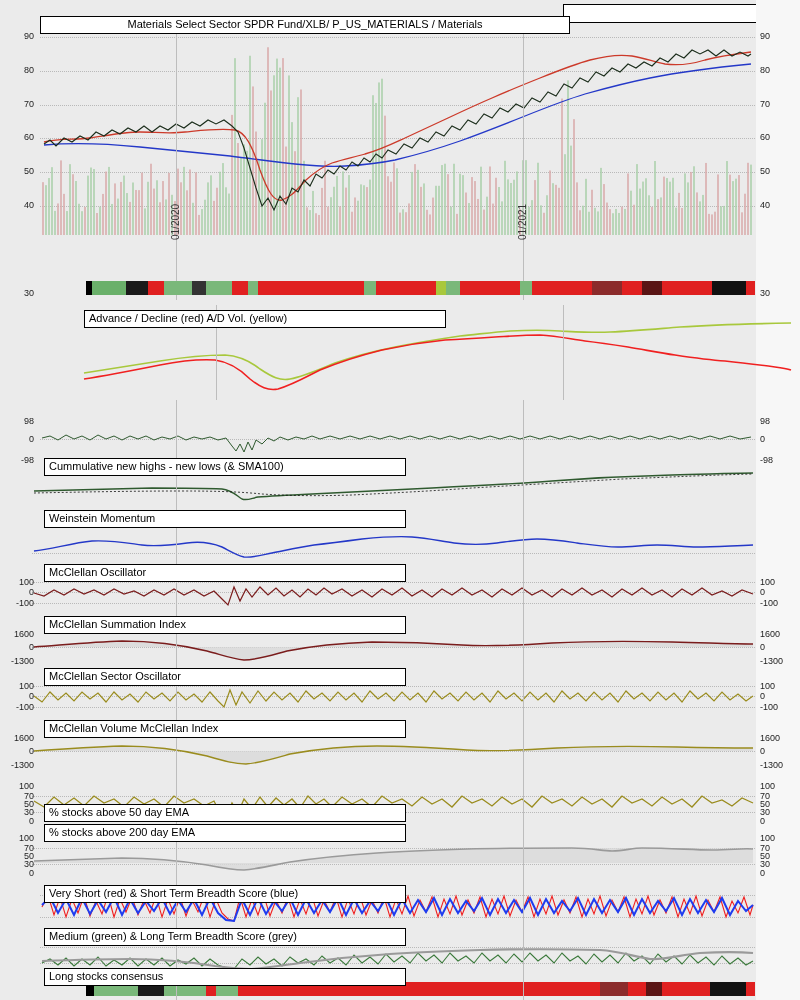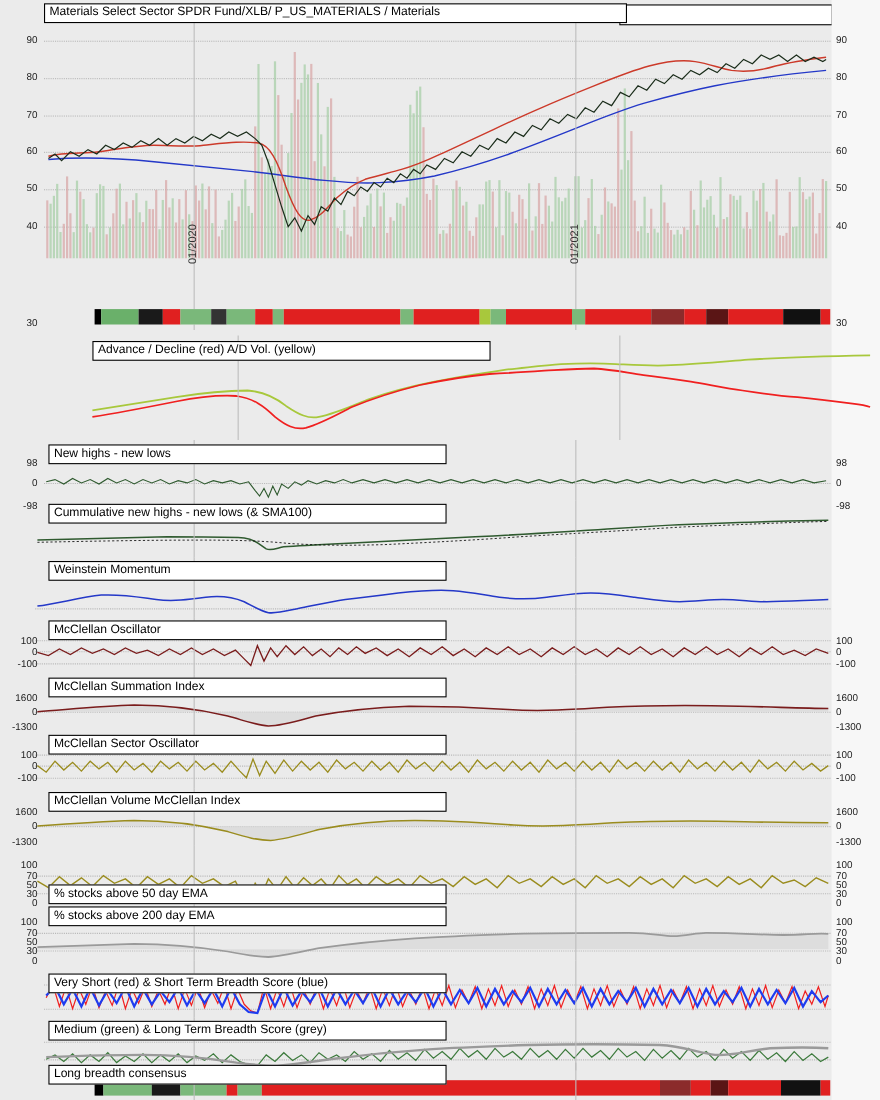--- a/index.html
+++ b/index.html
@@ -43,21 +43,21 @@
     transform-origin:left top;
     white-space:nowrap;
     z-index:16;
   }
   svg{display:block;}
   .topstrip{position:absolute;background:#fff;border:1px solid #000;}
 </style>
 </head>
 <body>
 
-<div class="title-box" style="left:40px;top:3px;width:520px;">Materials Select Sector SPDR Fund/XLB/ P_US_MATERIALS / Materials</div>
+<div class="title-box" style="left:40px;top:16px;width:520px;text-align:center;">Materials Select Sector SPDR Fund/XLB/ P_US_MATERIALS / Materials</div>
 
 <div class="panel" style="top:0;height:300px;">
   <div class="plotbg" style="left:40px;top:20px;width:715px;height:215px;background:#ebebeb;"></div>
 
   <div class="gridline" style="left:40px;top:37px;width:715px;"></div>
   <div class="gridline" style="left:40px;top:71px;width:715px;"></div>
   <div class="gridline" style="left:40px;top:105px;width:715px;"></div>
   <div class="gridline" style="left:40px;top:138px;width:715px;"></div>
   <div class="gridline" style="left:40px;top:172px;width:715px;"></div>
   <div class="gridline" style="left:40px;top:206px;width:715px;"></div>
@@ -369,21 +369,20 @@
   <div class="title-box" style="left:44px;top:5px;width:352px;">Advance / Decline (red) A/D Vol. (yellow)</div>
   <svg style="position:absolute;left:40px;top:8px;" width="715" height="85" viewBox="0 0 715 85" preserveAspectRatio="none">
     <path fill="none" stroke="#a8c83c" stroke-width="1.6" d="M4,60 C30,56 55,52 80,48 C105,44 125,42 145,42 C160,43 170,48 180,56 C192,64 200,68 210,66 C225,63 240,56 255,50 C275,43 295,38 315,34 C340,29 360,26 380,23 C400,21 415,19 430,18 C450,17 465,17 480,18 C500,19 515,20 530,19 C555,18 575,16 600,14 C630,12 660,11 711,10"></path>
     <path fill="none" stroke="#f02020" stroke-width="1.6" d="M4,66 C30,62 55,57 80,52 C100,48 118,46 135,47 C150,49 160,56 170,66 C180,74 188,78 198,76 C212,72 226,64 240,57 C262,48 282,42 302,37 C325,32 345,29 365,27 C385,26 400,25 415,24 C432,23 445,22 460,22 C478,23 490,26 505,28 C522,30 535,32 548,34 C566,37 580,40 595,42 C615,45 630,47 645,48 C665,50 680,52 695,54 C703,55 708,56 711,57"></path>
   </svg>
   <div class="vline" style="left:176px;top:0;height:95px;"></div>
   <div class="vline" style="left:523px;top:0;height:95px;"></div>
 </div>
 
 <div class="panel" style="top:400px;height:55px;">
-  <div class="title-box" style="left:44px;top:4px;width:352px;">New highs - new lows</div>
   <div class="axis-label left" style="left:0px;top:16px;width:34px;">98</div>
   <div class="axis-label left" style="left:0px;top:34px;width:34px;">0</div>
   <div class="axis-label left" style="left:0px;top:55px;width:34px;">-98</div>
   <div class="axis-label right" style="left:760px;top:16px;">98</div>
   <div class="axis-label right" style="left:760px;top:34px;">0</div>
   <div class="axis-label right" style="left:760px;top:55px;">-98</div>
   <div class="gridline" style="left:40px;top:39px;width:715px;"></div>
   <svg style="position:absolute;left:40px;top:18px;" width="715" height="36" viewBox="0 0 715 36" preserveAspectRatio="none">
     <path fill="none" stroke="#2f5a2f" stroke-width="1" d="M2,20 L10,18 L18,22 L26,17 L34,21 L42,18 L50,22 L58,17 L66,21 L74,18 L82,22 L90,18 L98,21 L106,18 L114,22 L122,19 L130,21 L138,18 L146,22 L154,19 L162,21 L170,19 L178,22 L186,20 L192,28 L196,33 L200,26 L204,34 L208,24 L212,32 L216,22 L222,26 L228,20 L234,23 L240,19 L248,22 L256,19 L264,21 L272,18 L280,21 L290,18 L300,21 L310,18 L320,21 L330,18 L340,21 L350,18 L360,21 L370,18 L380,21 L390,18 L400,21 L410,18 L420,21 L430,18 L440,21 L450,18 L460,21 L470,18 L480,21 L490,18 L500,21 L510,18 L520,21 L530,18 L540,21 L550,18 L560,21 L570,18 L580,21 L590,18 L600,21 L610,18 L620,21 L630,18 L640,21 L650,18 L660,21 L670,18 L680,21 L690,18 L700,21 L711,19"></path>
   </svg>
@@ -542,21 +541,21 @@
   <div class="gridline" style="left:40px;top:38px;width:715px;"></div>
   <svg style="position:absolute;left:40px;top:14px;" width="715" height="34" viewBox="0 0 715 34" preserveAspectRatio="none">
     <path fill="none" stroke="#3c7a3c" stroke-width="1.1" d="M2,24 L10,20 L18,26 L26,19 L34,27 L42,20 L50,26 L58,18 L66,27 L74,21 L82,26 L90,19 L98,27 L106,20 L114,26 L122,19 L130,27 L138,21 L146,25 L154,19 L162,27 L170,20 L178,26 L186,29 L194,30 L202,20 L210,26 L218,18 L226,25 L234,20 L242,27 L250,18 L258,24 L266,20 L274,26 L282,17 L290,24 L298,19 L306,26 L314,16 L322,24 L330,18 L338,25 L346,15 L354,23 L362,17 L370,24 L378,14 L386,22 L394,16 L402,24 L410,14 L418,22 L426,17 L434,24 L442,14 L450,22 L458,16 L466,24 L474,15 L482,23 L490,14 L498,22 L506,16 L514,24 L522,14 L530,22 L538,17 L546,25 L554,15 L562,23 L570,16 L578,24 L586,14 L594,22 L602,17 L610,25 L618,15 L626,23 L634,17 L642,25 L650,16 L658,24 L666,18 L674,26 L682,17 L690,25 L698,19 L706,26 L713,22"></path>
     <path fill="none" stroke="#9a9a9a" stroke-width="2.2" d="M2,22 C30,21 60,20 90,20 C120,20 150,23 175,27 C190,29 200,30 212,30 C226,29 244,26 260,24 C290,20 320,17 350,15 C380,13 410,12 440,11 C480,10 520,10 560,11 C580,12 595,18 610,20 C625,21 640,16 660,14 C680,13 700,13 713,14"></path>
   </svg>
   <div class="vline" style="left:176px;top:0;height:48px;"></div>
   <div class="vline" style="left:523px;top:0;height:48px;"></div>
 </div>
 
 <div class="panel" style="top:966px;height:34px;">
-  <div class="title-box" style="left:44px;top:2px;width:352px;">Long breadth consensus</div>
+  <div class="title-box" style="left:44px;top:2px;width:352px;">Long stocks consensus</div>
   <svg style="position:absolute;left:40px;top:14px;" width="715" height="20">
     <rect x="0" y="2" width="715" height="14" fill="#ebebeb"></rect>
     <rect x="46" y="2" width="8" height="14" fill="#000"></rect>
     <rect x="54" y="2" width="44" height="14" fill="#7ab87a"></rect>
     <rect x="98" y="2" width="26" height="14" fill="#1a1a1a"></rect>
     <rect x="124" y="2" width="42" height="14" fill="#7ab87a"></rect>
     <rect x="166" y="2" width="10" height="14" fill="#e02020"></rect>
     <rect x="176" y="2" width="22" height="14" fill="#7ab87a"></rect>
     <rect x="198" y="2" width="362" height="14" fill="#e02020"></rect>
     <rect x="560" y="2" width="28" height="14" fill="#8b2b2b"></rect>

